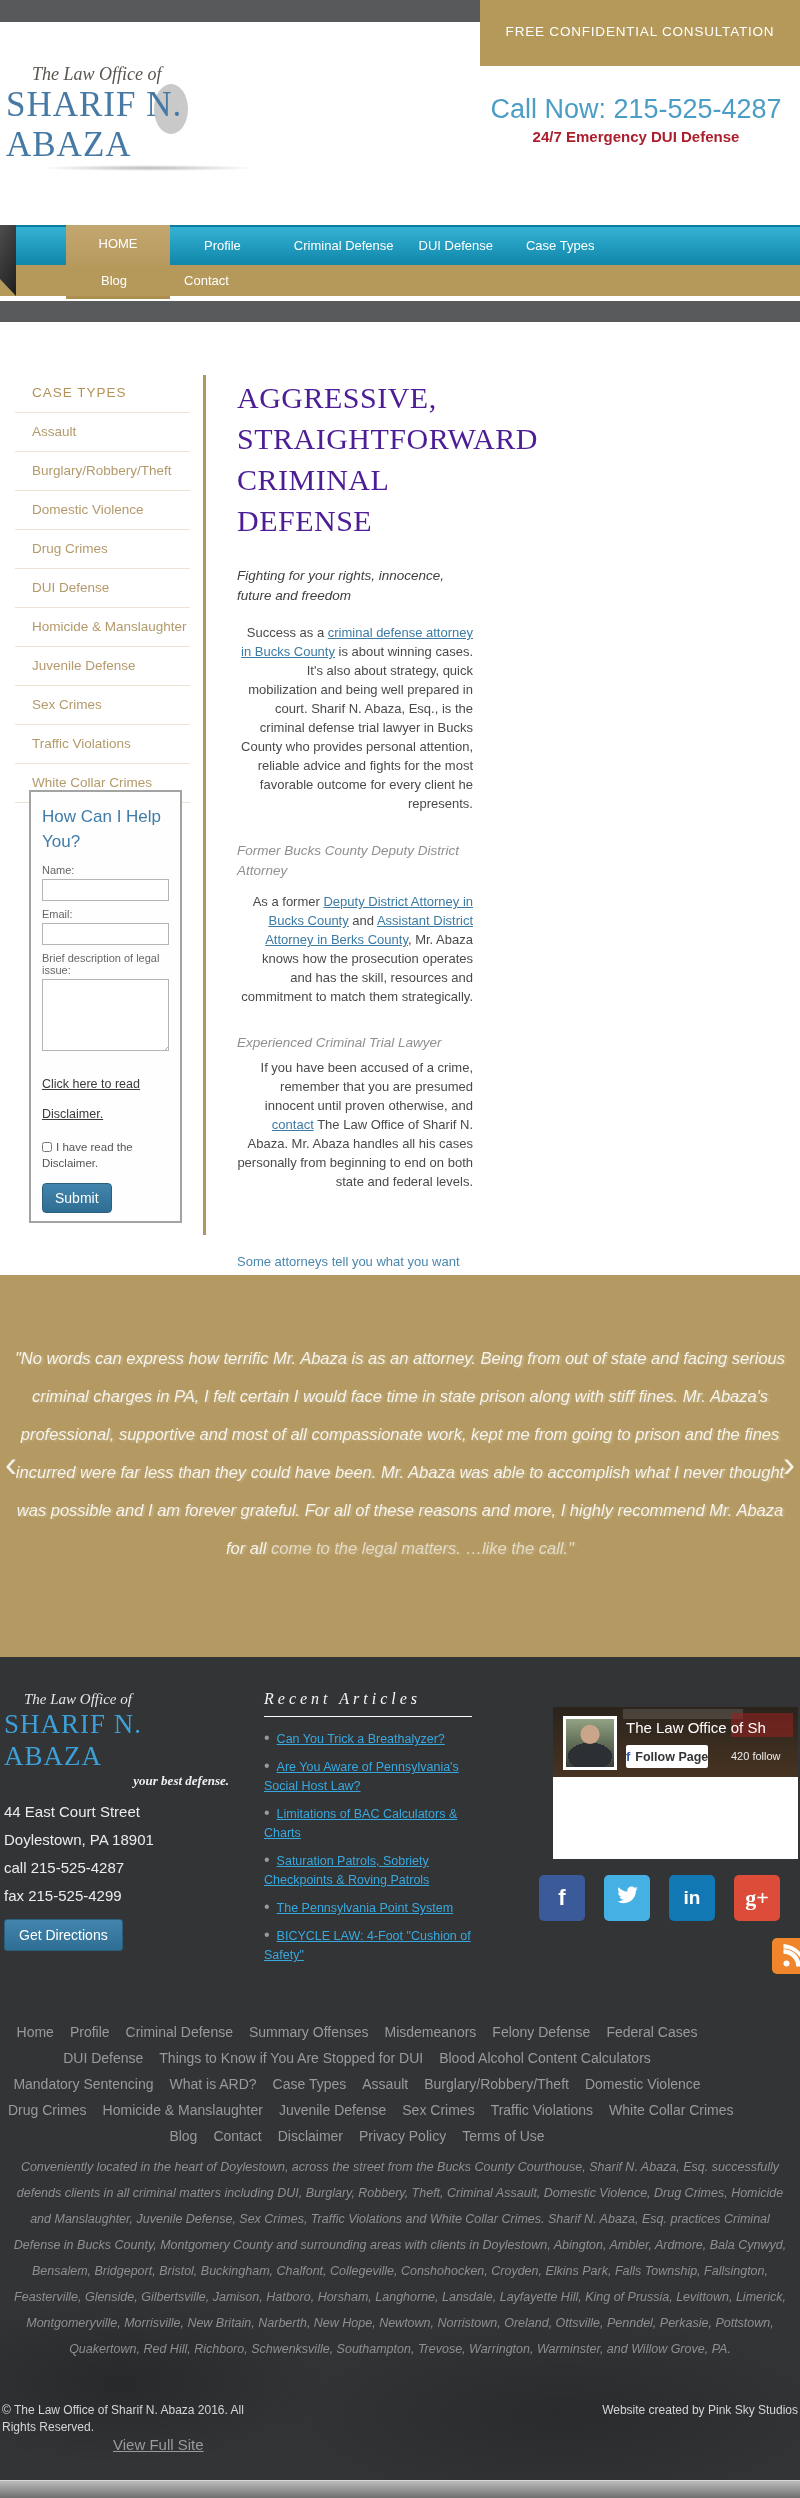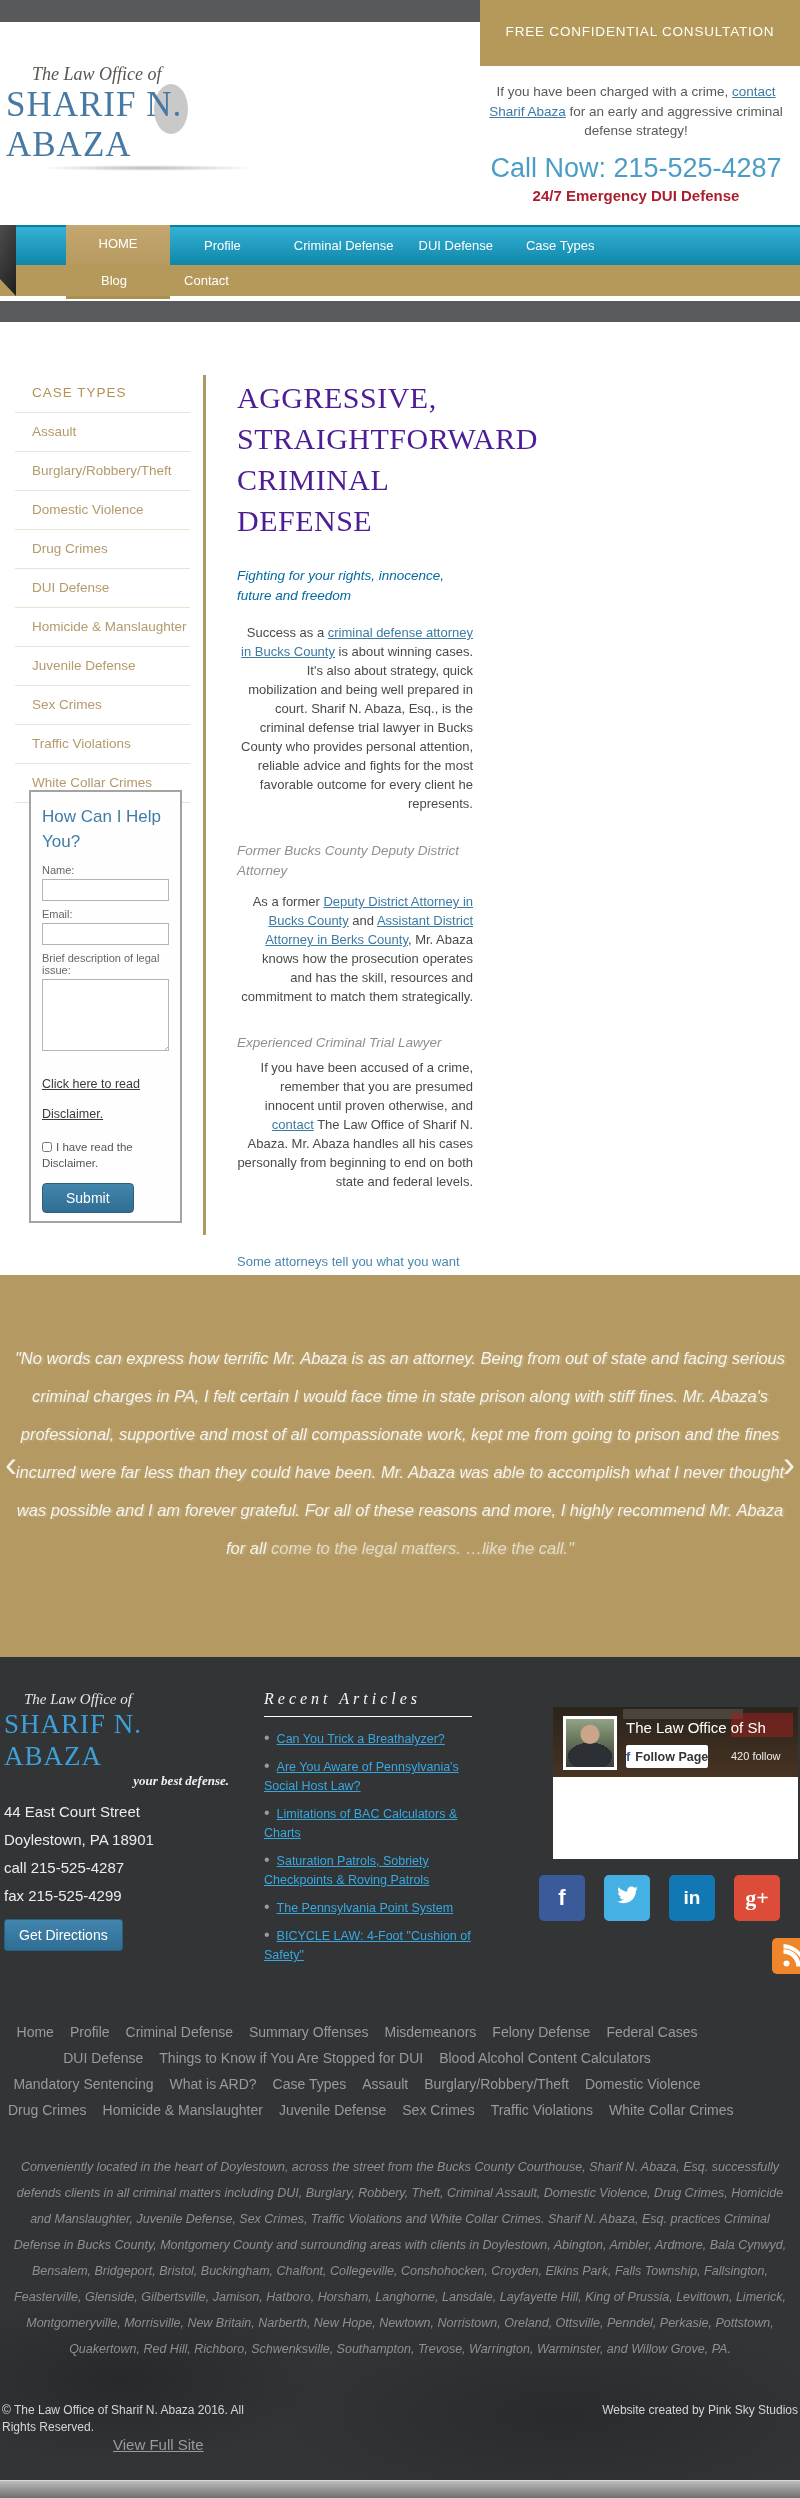--- a/index.html
+++ b/index.html
@@ -52,26 +52,26 @@
   .hf-title { color:#3f7ca8; font-size:17px; line-height:25px; margin-bottom:10px; }
   .hf-label { color:#666; font-size:11px; margin:7px 0 3px; }
   .hf-input { width:100%; height:22px; border:1px solid #b5b5b5; background:#fff; }
   .hf-textarea { width:100%; height:72px; border:1px solid #b5b5b5; background:#fff; resize:none;
     background-image:linear-gradient(135deg, transparent 0 86%, #aaa 86% 88%, transparent 88% 92%, #aaa 92% 94%, transparent 94%);
     background-size:12px 12px; background-repeat:no-repeat; background-position:bottom right; }
   .hf-disclaimer { display:inline-block; margin-top:14px; color:#3a3a3a; font-size:12.5px; line-height:30px; width:110px; }
   .hf-checkrow { margin-top:10px; font-size:11.5px; color:#555; line-height:16px; }
   .hf-checkrow input { width:10px; height:10px; vertical-align:-1px; margin-right:4px; }
   .hf-submit { margin-top:12px; background:linear-gradient(#4285ad,#2f6e94); color:#fff; font-size:14px;
-               border:1px solid #2a5f80; border-radius:4px; padding:6px 23px; cursor:pointer; }
+               border:1px solid #2a5f80; border-radius:4px; padding:6px 12px; cursor:pointer; }
 
   .main-col { position:absolute; left:237px; top:55px; width:236px; }
   .h1line { font-family:"Liberation Serif", serif; color:#4c1d95; font-size:30px; line-height:41px; letter-spacing:.5px; }
   .h1block { margin-bottom:25px; }
-  .tagline { font-style:italic; color:#0369a1; font-size:13.5px; line-height:20px; margin-bottom:17px;margin-top:24px; }
+  .tagline { font-style:italic; color:#404040; font-size:13.5px; line-height:20px; margin-bottom:17px;margin-top:24px; }
   .para { color:#4a4a4a; font-size:13px; line-height:19px; margin-bottom:16px;text-align:right; }
   .p1 { margin-bottom:28px; } .p2 { margin-bottom:27px; } .p3 { margin-bottom:61px; }
   .subhead { font-style:italic; color:#909090; font-size:13.5px; line-height:20px; margin-bottom:11px; }
   .subhead3 { margin-bottom:5px; }
   .para-blue { color:#4988ad; font-size:13px; line-height:19.5px; margin-bottom:21px; }
   .mainhr { border:none; border-top:1px solid #ddd; margin-bottom:23px; }
 
   .badges { display:flex; align-items:flex-start; height:90px; margin-bottom:22px; }
   .badge-bar { position:relative; flex:none; width:88px; height:88px; border:3px solid #f0e7d6;
     background:
@@ -173,21 +173,20 @@
     <div class="consult-box">FREE CONFIDENTIAL CONSULTATION</div>
 
     <div class="logo">
       <div class="logo-ellipse"></div>
       <div class="logo-prefix">The Law Office of</div>
       <div class="logo-name">SHARIF N. ABAZA</div>
       <div class="logo-swoosh"></div>
     </div>
 
     <div class="header-right">
-      <div class="intro"><span>If you have been charged with a crime, </span><a class="tlink">contact Sharif Abaza</a><span> for an early and aggressive criminal defense strategy!</span></div>
       <div class="call-now">Call Now: 215-525-4287</div>
       <div class="emergency">24/7 Emergency DUI Defense</div>
     </div>
 
     <nav class="main-nav">
       <ul>
 
       <li class="active">HOME</li>
           <li class="m1">Profile</li>
           <li class="m2">Criminal Defense</li>
@@ -350,20 +349,21 @@
           <path d="M2 13a17 17 0 0 1 17 17h6A23 23 0 0 0 2 7z"></path>
           <path d="M2 0v6a26 26 0 0 1 26 26h4A32 32 0 0 0 2 0z"></path>
         </svg>
     </div>
 
     <div class="f-nav">
         <div class="f-nav-row"><a class="f-nav-link">Home</a><a class="f-nav-link">Profile</a><a class="f-nav-link">Criminal Defense</a><a class="f-nav-link">Summary Offenses</a><a class="f-nav-link">Misdemeanors</a><a class="f-nav-link">Felony Defense</a><a class="f-nav-link">Federal Cases</a></div>
         <div class="f-nav-row"><a class="f-nav-link">DUI Defense</a><a class="f-nav-link">Things to Know if You Are Stopped for DUI</a><a class="f-nav-link">Blood Alcohol Content Calculators</a></div>
         <div class="f-nav-row"><a class="f-nav-link">Mandatory Sentencing</a><a class="f-nav-link">What is ARD?</a><a class="f-nav-link">Case Types</a><a class="f-nav-link">Assault</a><a class="f-nav-link">Burglary/Robbery/Theft</a><a class="f-nav-link">Domestic Violence</a></div>
         <div class="f-nav-row"><a class="f-nav-link">Drug Crimes</a><a class="f-nav-link">Homicide &amp; Manslaughter</a><a class="f-nav-link">Juvenile Defense</a><a class="f-nav-link">Sex Crimes</a><a class="f-nav-link">Traffic Violations</a><a class="f-nav-link">White Collar Crimes</a></div>
+        <div class="f-nav-row"><a class="f-nav-link">Blog</a><a class="f-nav-link">Contact</a><a class="f-nav-link">Disclaimer</a><a class="f-nav-link">Privacy Policy</a><a class="f-nav-link">Terms of Use</a></div>
       </div>
 
     <div class="f-about">Conveniently located in the heart of Doylestown, across the street from the Bucks County Courthouse, Sharif N. Abaza, Esq. successfully defends clients in all criminal matters including DUI, Burglary, Robbery, Theft, Criminal Assault, Domestic Violence, Drug Crimes, Homicide and Manslaughter, Juvenile Defense, Sex Crimes, Traffic Violations and White Collar Crimes. Sharif N. Abaza, Esq. practices Criminal Defense in Bucks County, Montgomery County and surrounding areas with clients in Doylestown, Abington, Ambler, Ardmore, Bala Cynwyd, Bensalem, Bridgeport, Bristol, Buckingham, Chalfont, Collegeville, Conshohocken, Croyden, Elkins Park, Falls Township, Fallsington, Feasterville, Glenside, Gilbertsville, Jamison, Hatboro, Horsham, Langhorne, Lansdale, Layfayette Hill, King of Prussia, Levittown, Limerick, Montgomeryville, Morrisville, New Britain, Narberth, New Hope, Newtown, Norristown, Oreland, Ottsville, Penndel, Perkasie, Pottstown, Quakertown, Red Hill, Richboro, Schwenksville, Southampton, Trevose, Warrington, Warminster, and Willow Grove, PA.</div>
     <div class="f-copy-left">© The Law Office of Sharif N. Abaza 2016. All Rights Reserved.</div>
     <div class="f-copy-right">Website created by Pink Sky Studios</div>
     <a class="f-viewfull">View Full Site</a>
   </footer>
 
   <div class="bottom-strip"></div>
 </div>

